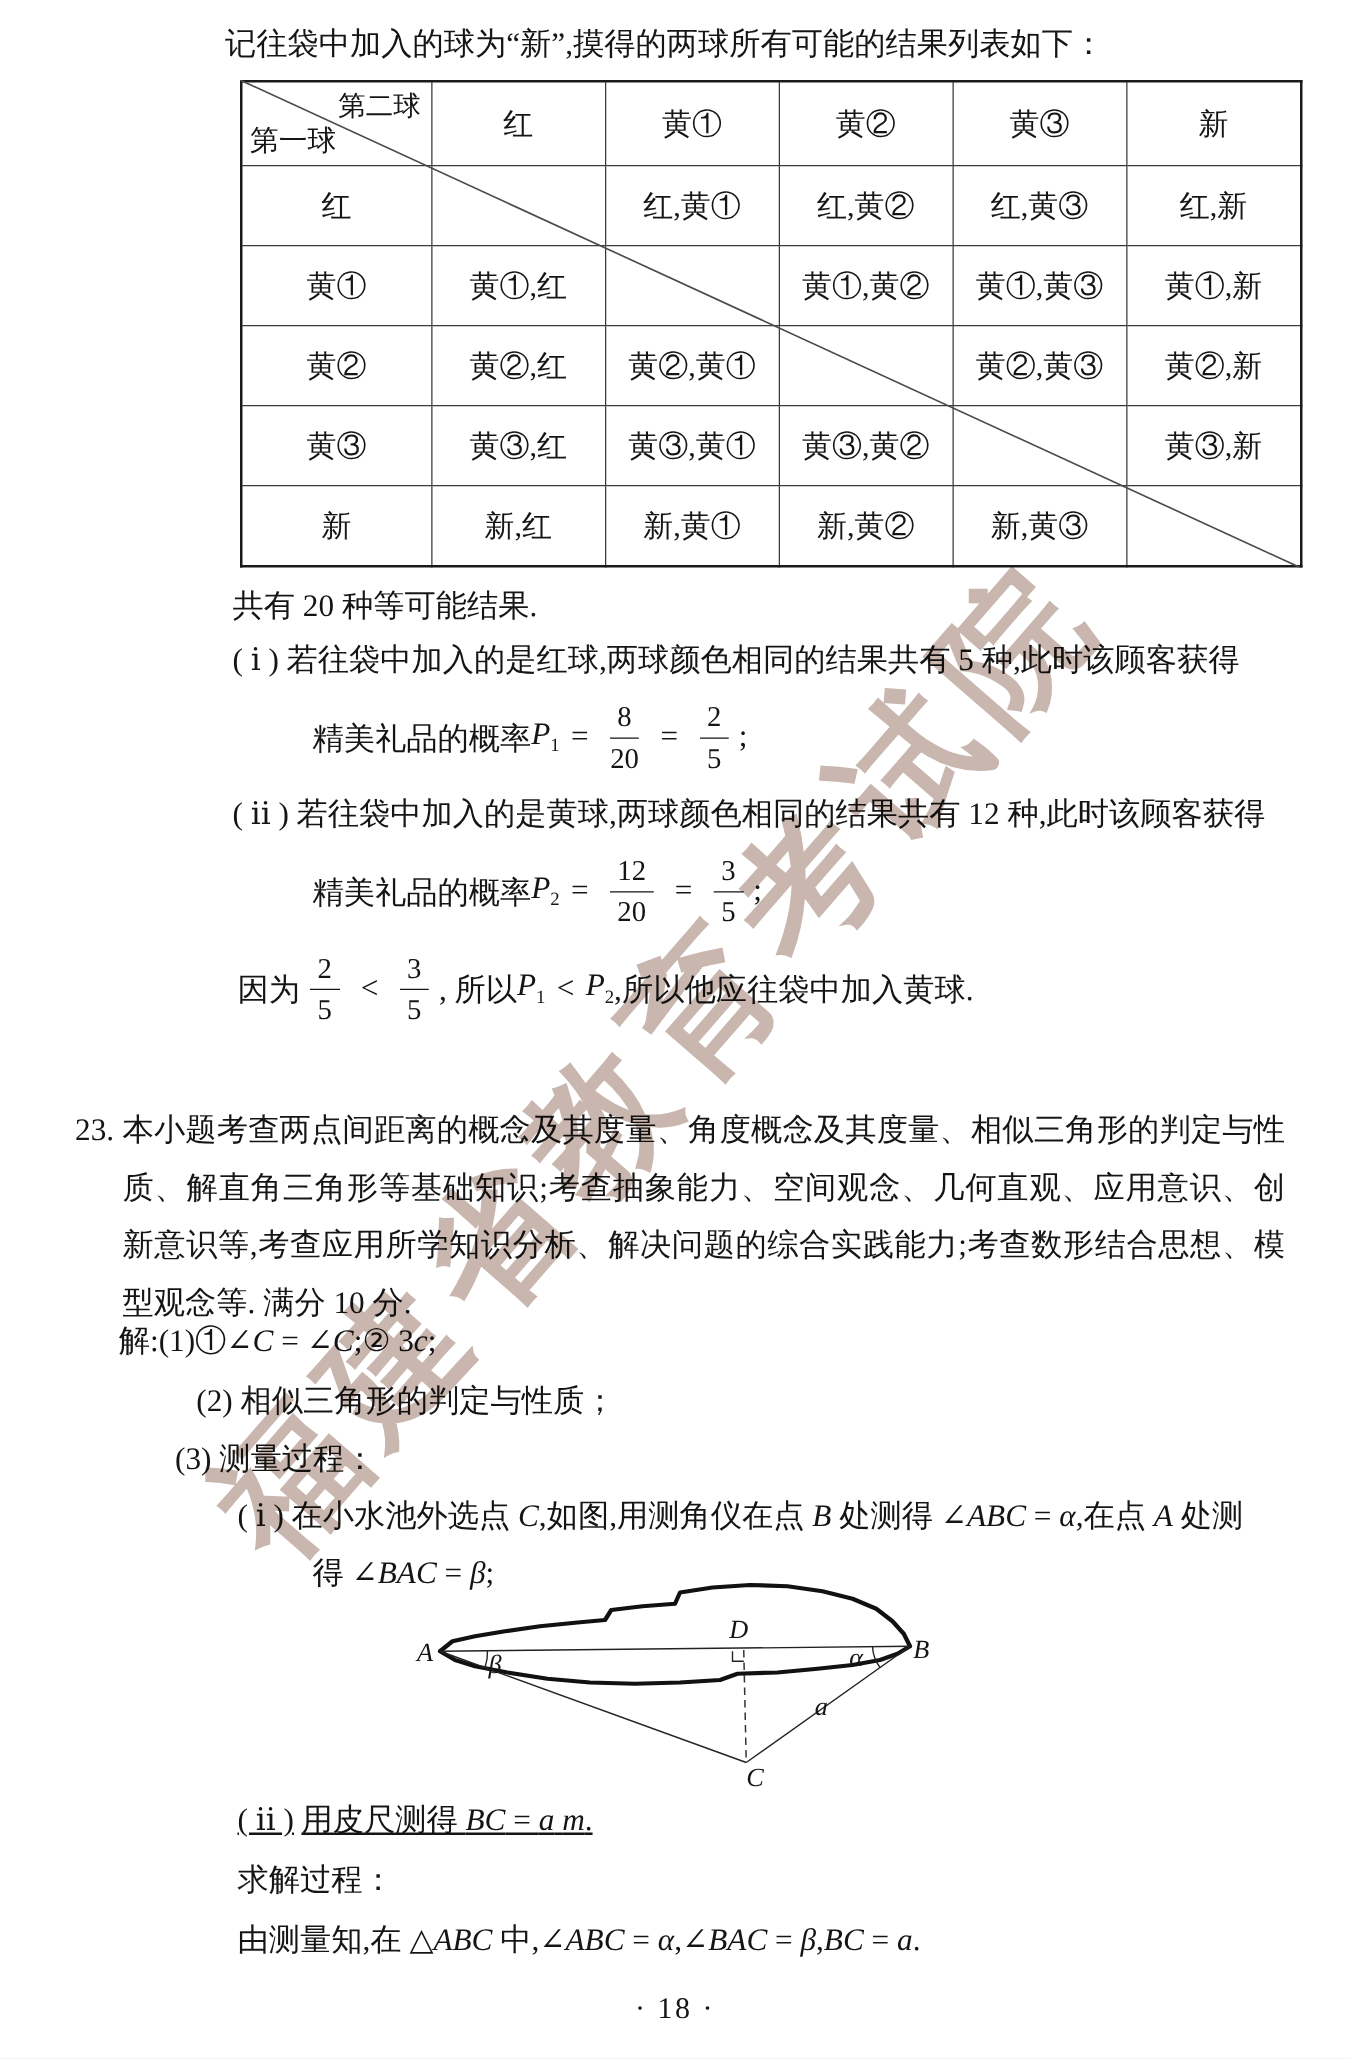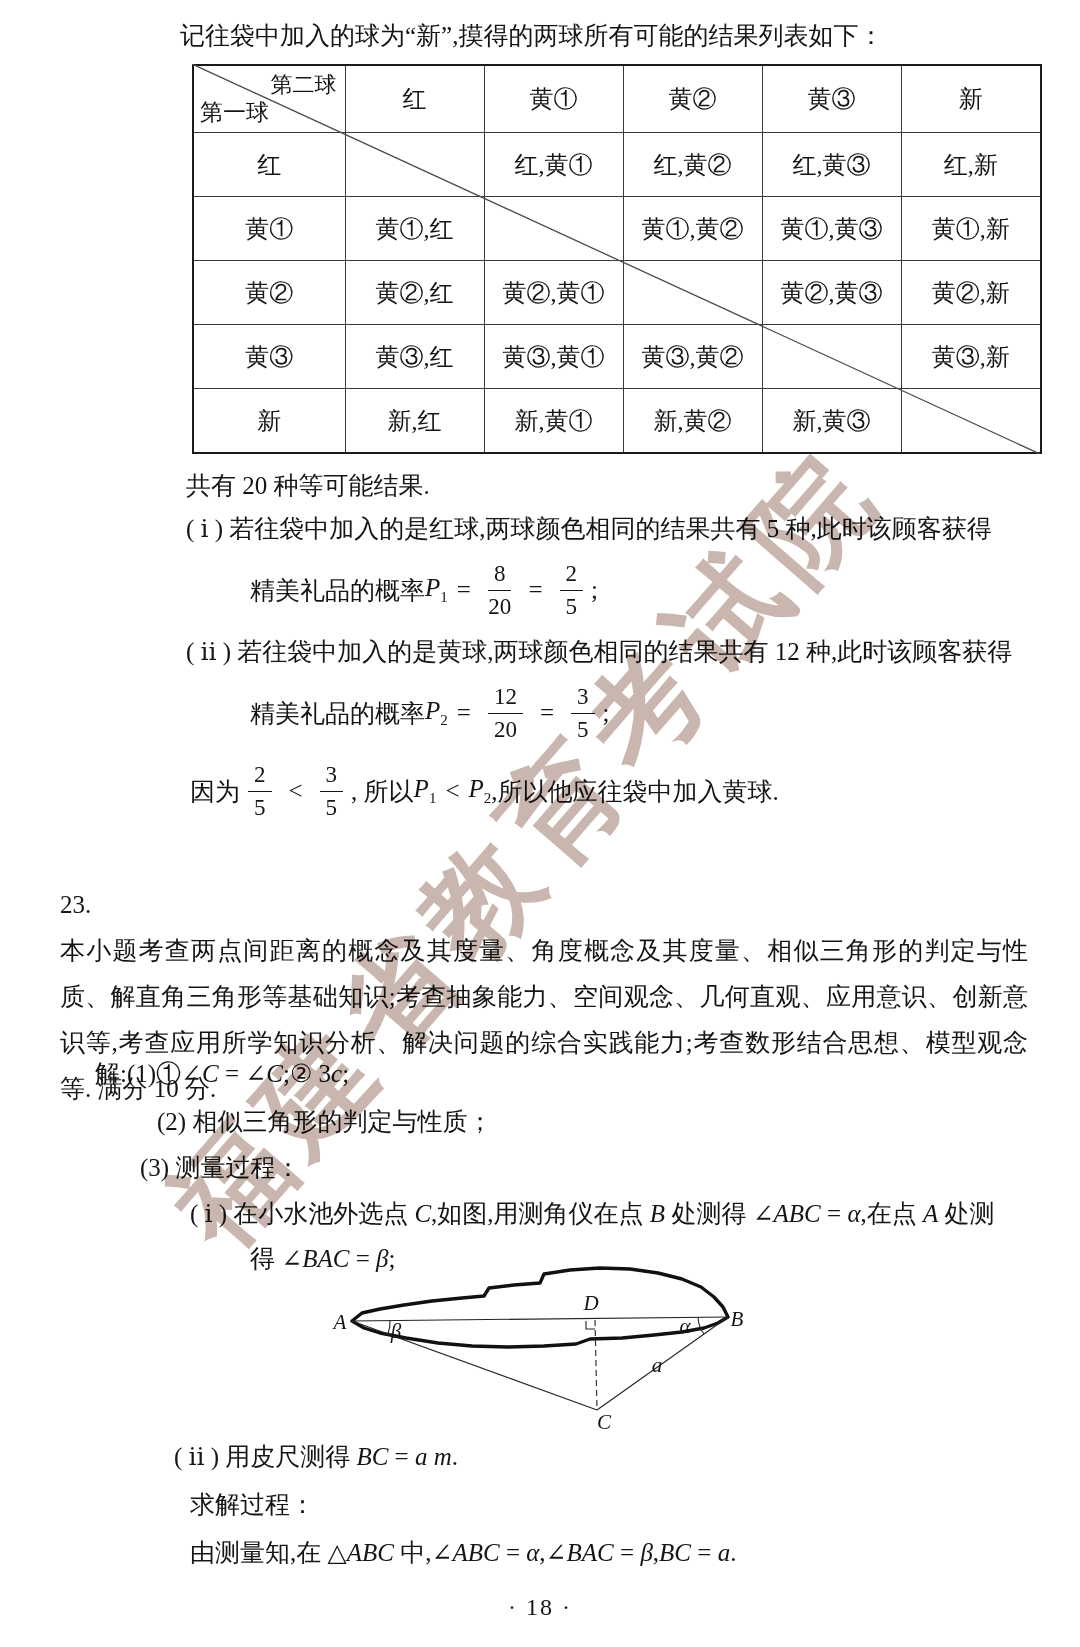--- a/index.html
+++ b/index.html
@@ -34,32 +34,32 @@
 
   
   #intro   { left:180px; top:20px; }
   #total   { left:186px; top:470px; }
   #item1   { left:186px; top:513px; }
   #formula1{ left:250px; top:552px; height:76px; }
   #item2   { left:186px; top:636px; }
   #formula2{ left:250px; top:675px; height:76px; }
   #because { left:190px; top:752px; height:78px; }
   #note    { left:95px;  top:836px; font-weight:bold; }
-  #q23 { position:absolute; left:60px; top:882px; width:968px; font-size:25px; line-height:46px; display:flex;flex-direction:column; }
+  #q23 { position:absolute; left:60px; top:882px; width:968px; font-size:25px; line-height:46px; display:flex; }
   #q23 .num { flex:none; width:38px; }
   #q23 .body { text-align:justify; white-space:normal; }
   #sol1  { left:95px;  top:1058px; }
   #sol2  { left:140px; top:1106px;margin-left:17px; }
   #sol3  { left:140px; top:1152px; }
   #soli  { left:190px; top:1198px; }
   #solic { left:250px; top:1243px; }
   #fig   { position:absolute; left:332px; top:1266px; width:414px; height:174px; }
   #fig svg { display:block; }
   .figlabel { font-style:italic; font-size:21px; fill:#151515; }
-  #solii { left:174px; top:1441px; }
+  #solii { left:190px; top:1441px;text-decoration:underline; }
   #solve { left:190px; top:1489px; }
   #final { left:190px; top:1537px; }
   #pagenum { left:0; right:0; top:1592px; text-align:center; font-size:24px; letter-spacing:2px; }
 
   
   #watermark {
     position:absolute; left:195px; top:1172px; line-height:1;
     transform-origin:0 50%; transform:rotate(-49deg);
     font-size:112px; letter-spacing:14px; font-weight:bold;
     color:#bda79e; opacity:.82; mix-blend-mode:multiply;

